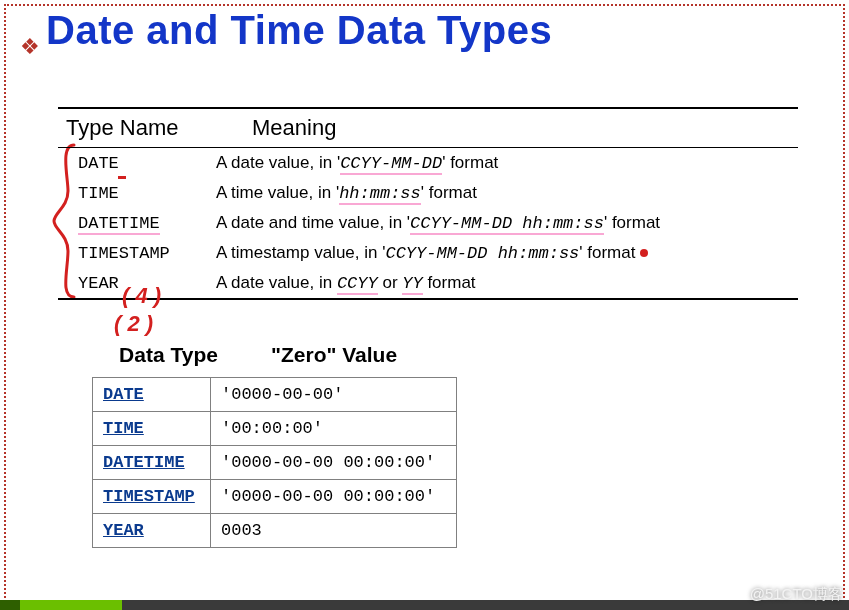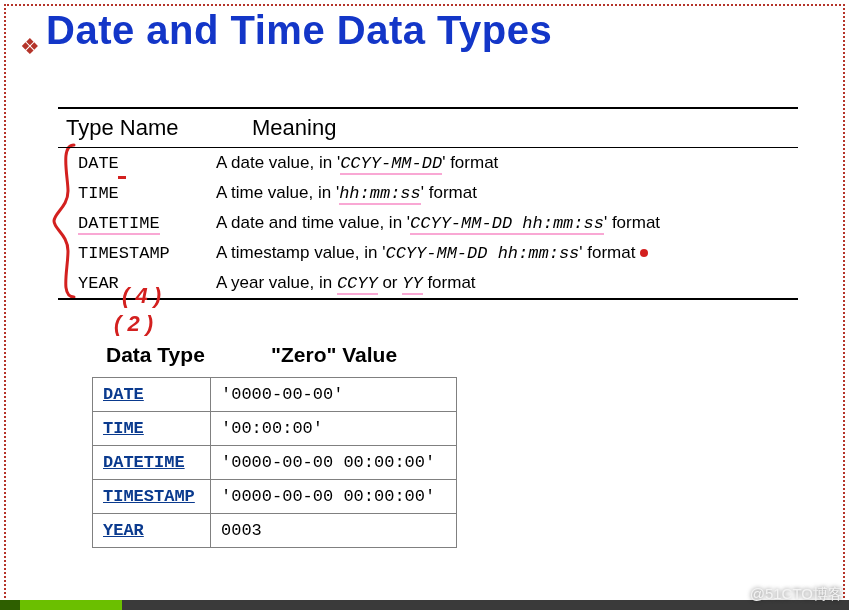--- a/index.html
+++ b/index.html
@@ -122,20 +122,21 @@
     top: 333px;
     width: 460px;
   }
   .zerowrap .zhdr {
     display: flex;
     gap: 40px;
     font-family: Arial, Helvetica, sans-serif;
     font-size: 21px;
     font-weight: 700;
     padding: 4px 10px 10px 14px;
+    text-align: center;
   }
   .zerowrap .zhdr .zh1 { width: 125px; }
   table.zero {
     border-collapse: collapse;
     width: 365px;
   }
   table.zero td, table.zero th {
     border: 1px solid #808080;
     padding: 7px 10px;
     font-family: "Courier New", Courier, monospace;
@@ -233,21 +234,21 @@
       <tr>
         <td class="typecol">TIMESTAMP</td>
         <td class="meaning">
           <span>A timestamp value, in '</span><code class="fmt">CCYY-MM-DD hh:mm:ss</code><span>' format</span>
           <span class="reddot"></span>
         </td>
       </tr>
       <tr>
         <td class="typecol">YEAR</td>
         <td class="meaning">
-          <span>A year value, in </span><code class="fmt redund">CCYY</code><span> or </span><code class="fmt redund">YY</code><span> format</span>
+          <span>A date value, in </span><code class="fmt redund">CCYY</code><span> or </span><code class="fmt redund">YY</code><span> format</span>
         </td>
       </tr>
     </tbody>
       </table>
     <div class="hr"></div>
   </div>
 
   <div class="handwrite" style="left:116px; top:277px;">( 4 )</div>
   <div class="handwrite" style="left:108px; top:305px;">( 2 )</div>
 

